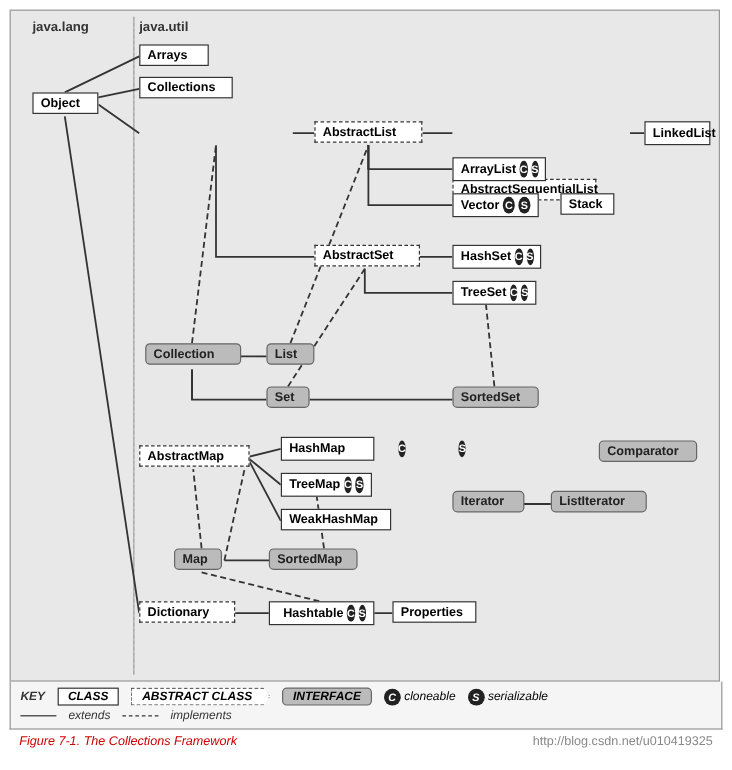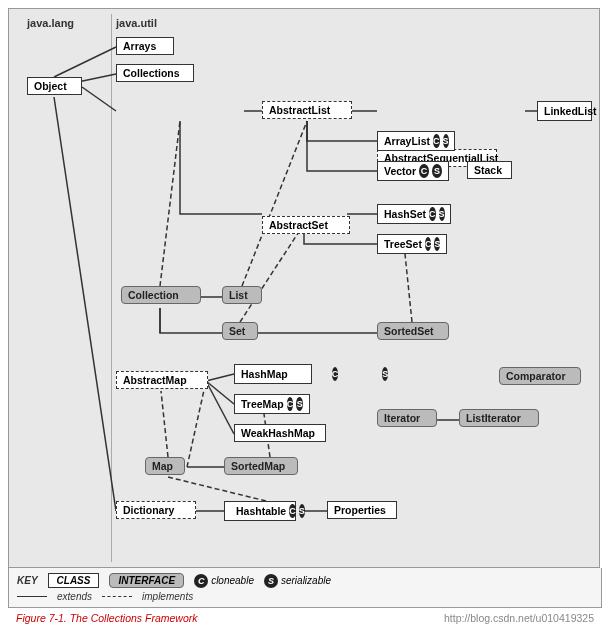--- a/index.html
+++ b/index.html
@@ -250,21 +250,21 @@
     <div class="box" style="left:368px; top:122px; width:78px;">
       ArrayList <span class="badge">C</span><span class="badge">S</span>
     </div>
 
     <div class="box" style="left:368px; top:152px; width:72px;">
       Vector <span class="badge">C</span><span class="badge">S</span>
     </div>
 
     <div class="box" style="left:458px; top:152px; width:45px;">Stack</div>
 
-    <div class="box box-abstract" style="left:253px; top:195px; width:88px;margin-top:12px;">AbstractSet</div>
+    <div class="box box-abstract" style="left:253px; top:195px; width:88px;">AbstractSet</div>
 
     <div class="box" style="left:368px; top:195px; width:74px;">
       HashSet <span class="badge">C</span><span class="badge">S</span>
     </div>
 
     <div class="box" style="left:368px; top:225px; width:70px;">
       TreeSet <span class="badge">C</span><span class="badge">S</span>
     </div>
 
     <div class="box box-interface" style="left:112px; top:277px; width:80px;">Collection</div>
@@ -292,32 +292,33 @@
     <div class="box box-interface" style="left:368px; top:400px; width:60px;">Iterator</div>
 
     <div class="box box-interface" style="left:450px; top:400px; width:80px;">ListIterator</div>
 
     <div class="box box-interface" style="left:136px; top:448px; width:40px;">Map</div>
 
     <div class="box box-interface" style="left:215px; top:448px; width:74px;">SortedMap</div>
 
     <div class="box box-abstract" style="left:107px; top:492px; width:80px;">Dictionary</div>
 
-    <div class="box" style="left:215px; top:492px; width:72px;padding-left:11px;">
+    <div class="box" style="left:215px; top:492px; width:88px;padding-left:11px;">
       Hashtable <span class="badge">C</span><span class="badge">S</span>
     </div>
 
     <div class="box" style="left:318px; top:492px; width:70px;">Properties</div>
 
   </div>
 
   <div class="key-area">
     <div class="key-row">
       <span class="key-label">KEY</span>
       <span class="key-box-class">CLASS</span>
+      <span class="key-box-abstract">ABSTRACT CLASS</span>
       <span class="key-box-interface">INTERFACE</span>
       <span class="key-badge-item">
         <span class="badge">C</span>
         <span>cloneable</span>
       </span>
       <span class="key-badge-item">
         <span class="badge">S</span>
         <span>serializable</span>
       </span>
     </div>

